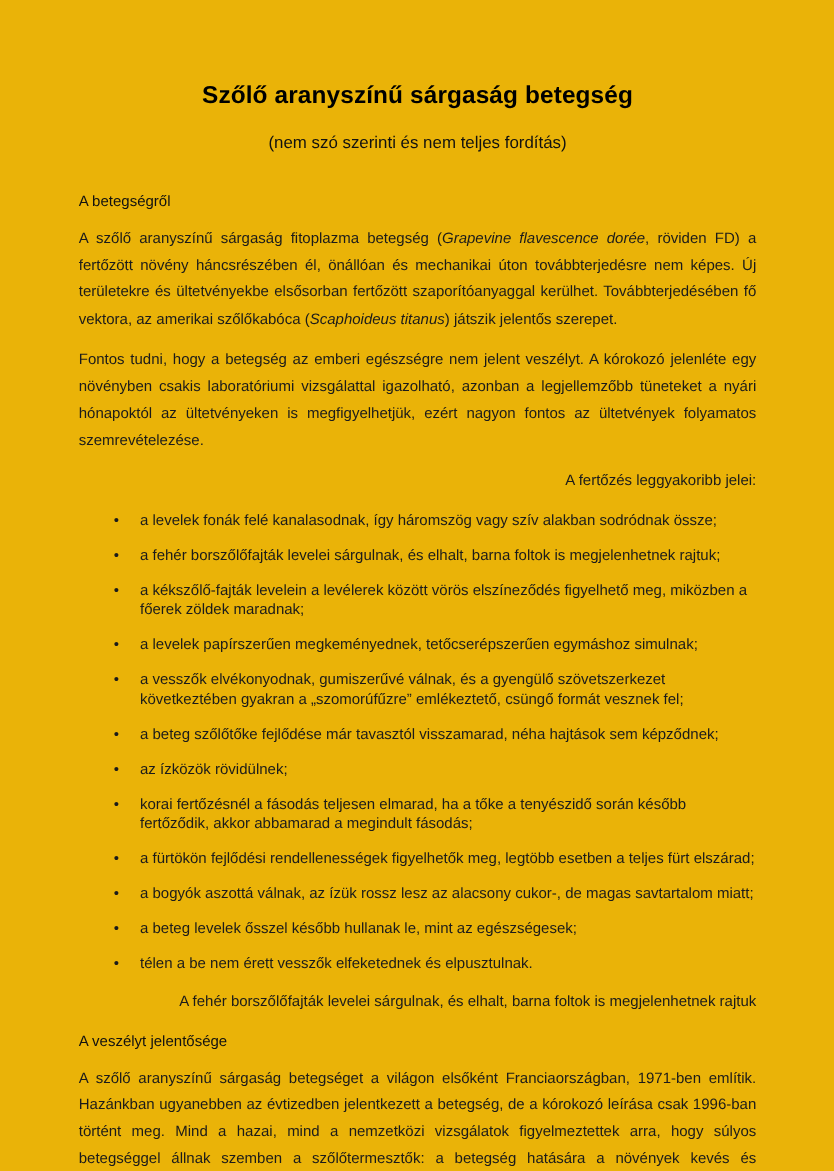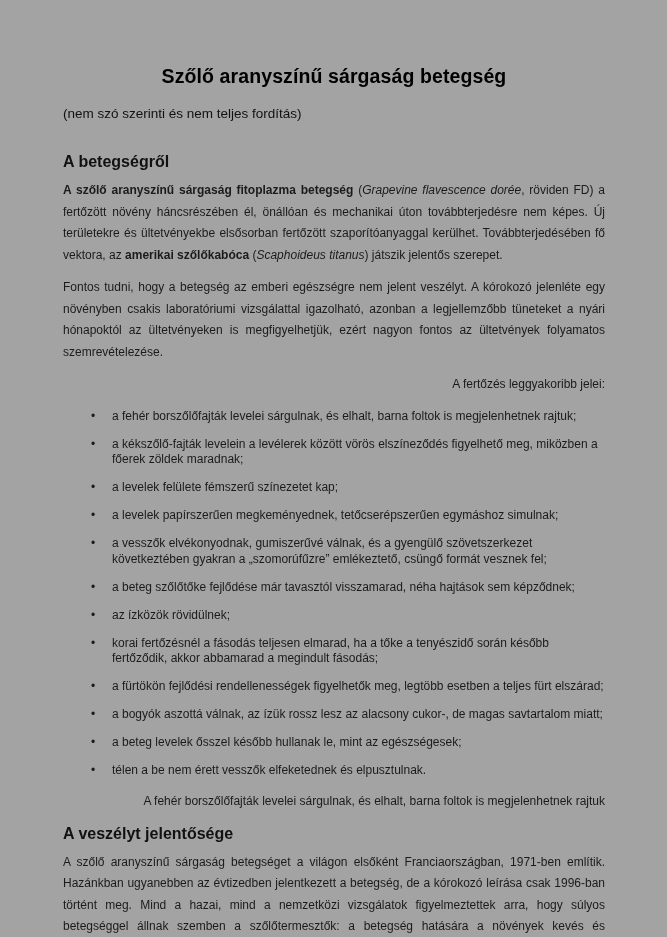--- a/index.html
+++ b/index.html
@@ -12,60 +12,61 @@
     height: 937px;
     overflow: hidden;
     font-family: "Liberation Sans", sans-serif;
     color: #1b1b1b;
   }
   .page {
     box-sizing: border-box;
     width: 667px;
     height: 937px;
     padding: 64px 62px 0 63px;
-    background: #a3a3a3;
+    background: #eab308;
   }
   .doc-title {
     margin: 0;
     text-align: center;
     font-size: 19.5px;
     line-height: 24px;
     font-weight: 700;
     color: #000000;
     letter-spacing: 0.1px;
   }
   .doc-subtitle {
     margin-top: 18px;
+    text-align: center;
     font-size: 13.5px;
     line-height: 16px;
     font-weight: 400;
     color: #111111;
   }
   .sec-heading {
     margin: 28px 0 0 0;
-    font-size: 16px;
+    font-size: 12px;
     line-height: 15px;
-    font-weight: 700;
+    font-weight: 400;
     color: #111111;
   }
   p.body-par {
     margin: 11px 0 0 0;
     font-size: 12px;
     line-height: 21.5px;
     text-align: justify;
     color: #1b1b1b;
   }
   p.plain-line {
     margin: 11px 0 0 0;
     font-size: 12px;
     line-height: 21.5px;
     text-align: right;
     color: #1b1b1b;
   }
-  .rb { font-weight: 700; }
+  .rb { font-weight: 400; }
   .ri { font-style: italic; margin-top: 20px; }
   ul.symptoms {
     list-style: none;
     margin: 13px 0 0 0;
     padding: 0 0 0 49px;
   }
   ul.symptoms li {
     position: relative;
     margin: 0 0 12.5px 0;
     font-size: 12px;
@@ -95,23 +96,23 @@
 
   <p class="body-par">
     <span class="rb">A szőlő aranyszínű sárgaság fitoplazma betegség </span><span>(</span><span class="ri">Grapevine flavescence dorée</span><span>, röviden FD) a fertőzött növény háncsrészében él, önállóan és mechanikai úton továbbterjedésre nem képes. Új területekre és ültetvényekbe elsősorban fertőzött szaporítóanyaggal kerülhet. Továbbterjedésében fő vektora, az </span><span class="rb">amerikai szőlőkabóca </span><span>(</span><span class="ri">Scaphoideus titanus</span><span>) játszik jelentős szerepet.</span>
   </p>
 
   <p class="body-par">Fontos tudni, hogy a betegség az emberi egészségre nem jelent veszélyt. A kórokozó jelenléte egy növényben csakis laboratóriumi vizsgálattal igazolható, azonban a legjellemzőbb tüneteket a nyári hónapoktól az ültetvényeken is megfigyelhetjük, ezért nagyon fontos az ültetvények folyamatos szemrevételezése.</p>
 
   <p class="plain-line">A fertőzés leggyakoribb jelei:</p>
 
   <ul class="symptoms">
+    <li>a levelek fonák felé kanalasodnak, így háromszög vagy szív alakban sodródnak össze;</li>
     <li>a fehér borszőlőfajták levelei sárgulnak, és elhalt, barna foltok is megjelenhetnek rajtuk;</li>
     <li>a kékszőlő-fajták levelein a levélerek között vörös elszíneződés figyelhető meg, miközben a főerek zöldek maradnak;</li>
-    <li>a levelek felülete fémszerű színezetet kap;</li>
     <li>a levelek papírszerűen megkeményednek, tetőcserépszerűen egymáshoz simulnak;</li>
     <li>a vesszők elvékonyodnak, gumiszerűvé válnak, és a gyengülő szövetszerkezet következtében gyakran a „szomorúfűzre” emlékeztető, csüngő formát vesznek fel;</li>
     <li>a beteg szőlőtőke fejlődése már tavasztól visszamarad, néha hajtások sem képződnek;</li>
     <li>az ízközök rövidülnek;</li>
     <li>korai fertőzésnél a fásodás teljesen elmarad, ha a tőke a tenyészidő során később fertőződik, akkor abbamarad a megindult fásodás;</li>
     <li>a fürtökön fejlődési rendellenességek figyelhetők meg, legtöbb esetben a teljes fürt elszárad;</li>
     <li>a bogyók aszottá válnak, az ízük rossz lesz az alacsony cukor-, de magas savtartalom miatt;</li>
     <li>a beteg levelek ősszel később hullanak le, mint az egészségesek;</li>
     <li>télen a be nem érett vesszők elfeketednek és elpusztulnak.</li>
   </ul>

